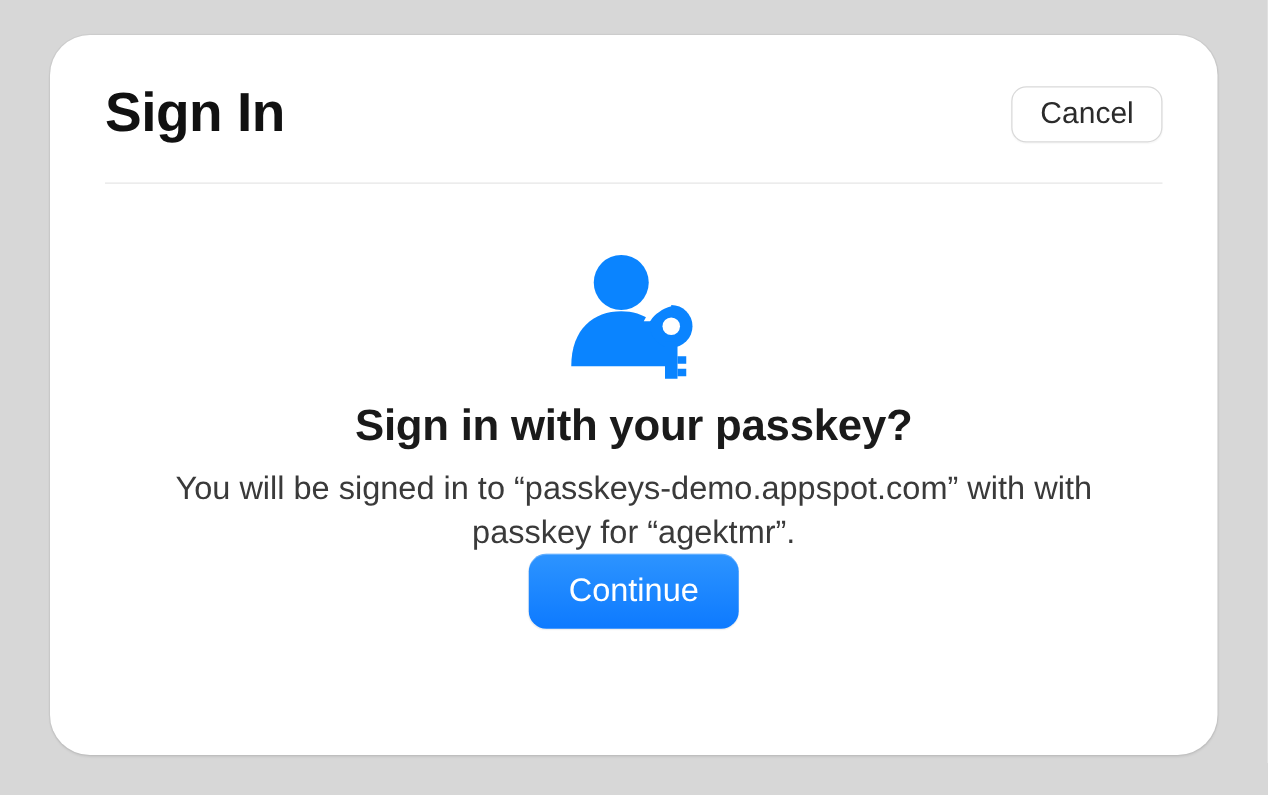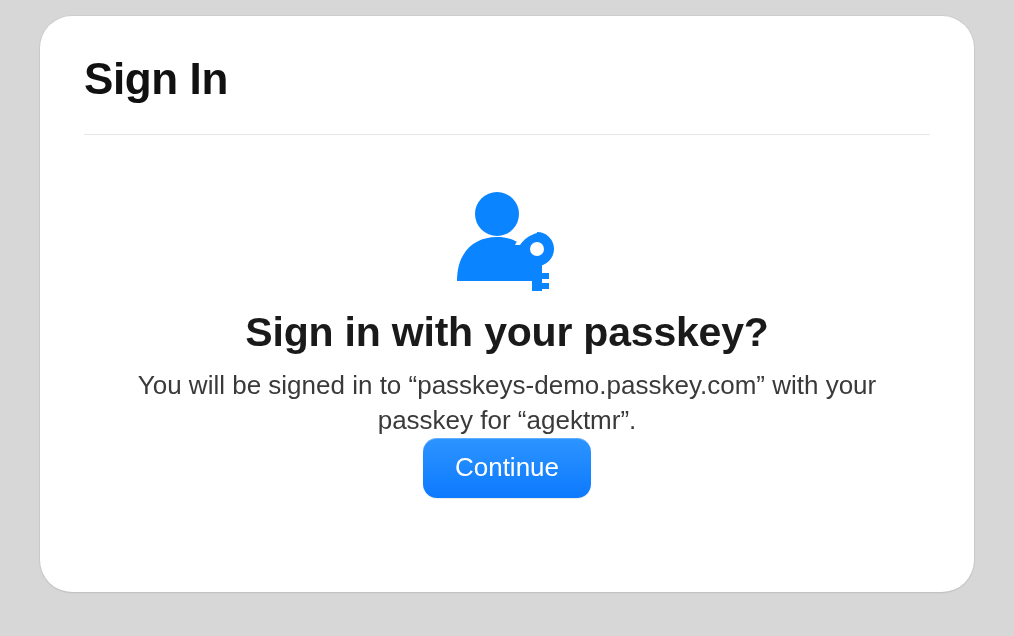--- a/index.html
+++ b/index.html
@@ -7,21 +7,21 @@
       width: 1014px;
       height: 636px;
       background: #d7d7d7;
       font-family: -apple-system, "SF Pro Text", "Helvetica Neue", Helvetica, Arial, sans-serif;
       -webkit-font-smoothing: antialiased;
       overflow: hidden;
     }
     .dialog {
       position: absolute;
       left: 40px;
-      top: 16px;
+      top: 28px;
       width: 934px;
       height: 576px;
       background: #ffffff;
       border-radius: 32px;
       box-shadow: 0 1px 2px rgba(0,0,0,0.08), 0 0 0 1px rgba(0,0,0,0.04);
       padding: 38px 44px 40px 44px;
       display: flex;
       flex-direction: column;
     }
     .header-row {
@@ -57,21 +57,21 @@
     }
     .icon-wrap {
       width: 120px;
       height: 110px;
       display: flex;
       align-items: center;
       justify-content: center;
       margin-bottom: 14px;
     }
     .prompt-heading {
-      font-size: 41px;
+      font-size: 35px;
       font-weight: 700;
       letter-spacing: -0.2px;
       color: #1a1a1a;
       margin-bottom: 12px;
       text-align: right;
     }
     .prompt-sub {
       font-size: 26px;
       color: #3a3a3a;
       text-align: center;
@@ -91,20 +91,21 @@
       box-shadow: 0 1px 1px rgba(0,0,0,0.08), inset 0 1px 0 rgba(255,255,255,0.25);
     }
   </style>
 </head>
 <body>
 
 <div class="dialog">
 
   <div class="header-row">
     <h1 class="title">Sign In</h1>
+    <button class="cancel-btn">Cancel</button>
   </div>
 
   <div class="center-area">
 
     <div class="icon-wrap">
       <svg width="110" height="103" viewBox="0 0 110 103">
 
         <circle cx="45" cy="25" r="22" fill="#0a84ff"></circle>
 
         <path d="M5 92 C5 62, 23 48, 45 48 C63 48, 78 58, 83 78 L83 92 Z" fill="#0a84ff"></path>
@@ -114,18 +115,18 @@
 
         <rect x="80" y="72" width="10" height="30" fill="#0a84ff"></rect>
         <rect x="90" y="84" width="7" height="6" fill="#0a84ff"></rect>
         <rect x="90" y="94" width="7" height="6" fill="#0a84ff"></rect>
 
         <path d="M68 56 C72 50, 78 46, 85 44 L85 40 C75 42, 67 48, 63 56 Z" fill="#ffffff"></path>
       </svg>
     </div>
 
     <h2 class="prompt-heading">Sign in with your passkey?</h2>
-    <p class="prompt-sub">You will be signed in to “passkeys-demo.passkey.com” with your passkey for “agektmr”.</p>
+    <p class="prompt-sub">You will be signed in to “passkeys-demo.appspot.com” with with passkey for “agektmr”.</p>
 
     <button class="continue-btn">Continue</button>
   </div>
 
 </div>
 
 </body></html>

